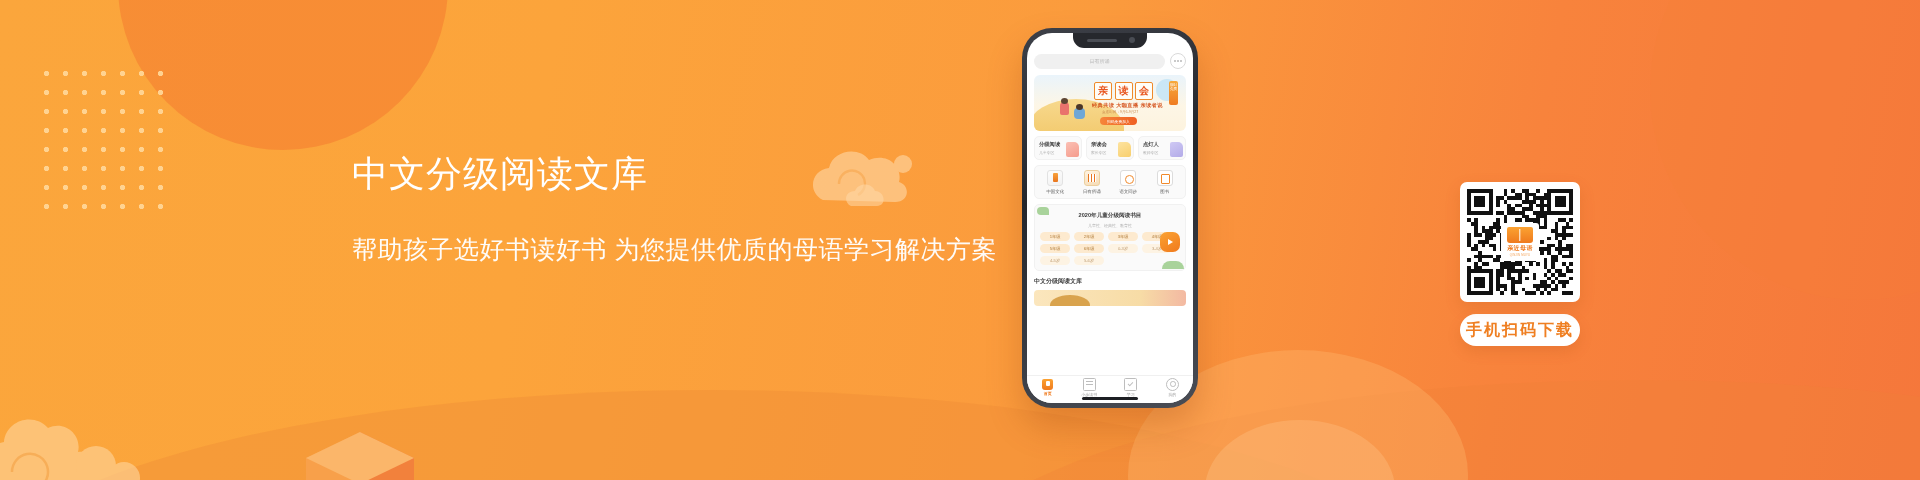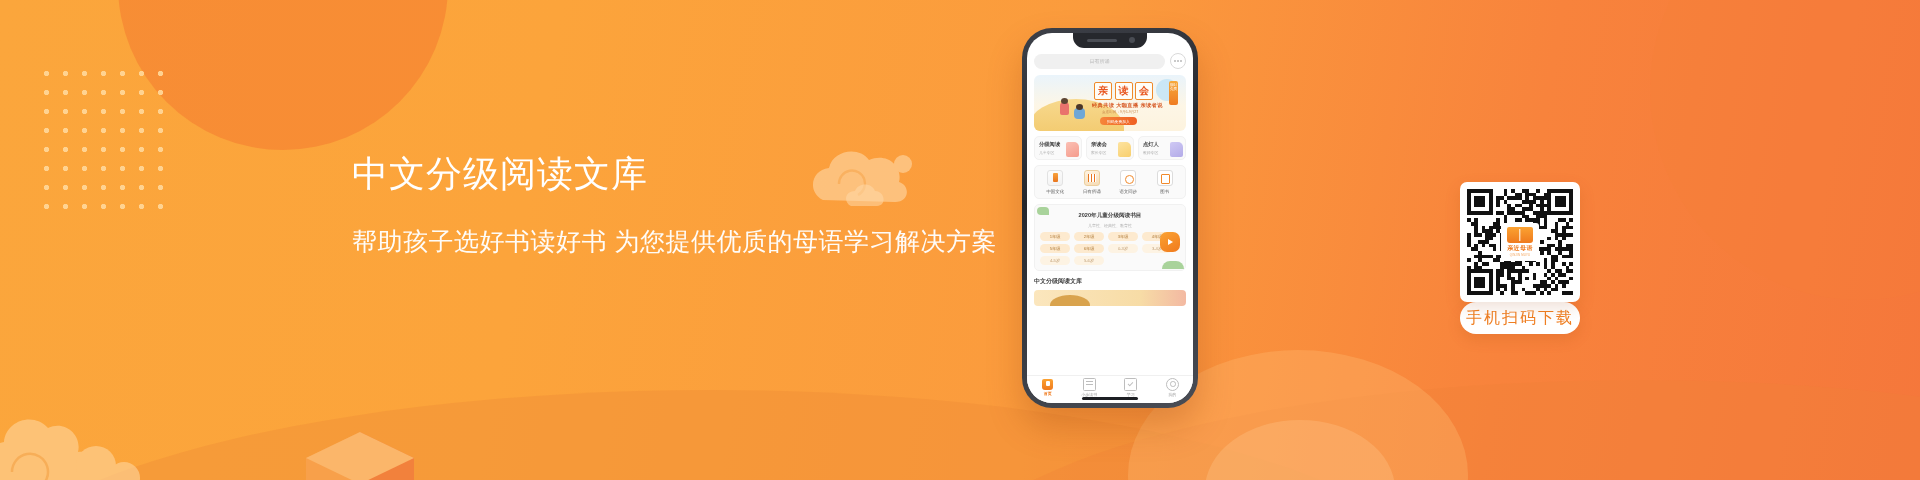--- a/index.html
+++ b/index.html
@@ -56,21 +56,21 @@
     font-size:74px;line-height:1.0;font-weight:700;color:#fff;
     letter-spacing:6px;white-space:nowrap;
     text-shadow:0 2px 6px rgba(190,80,20,.18);
   }
   .headline .gap{display:inline-block;width:26px;}
   .subline{
     margin-top:62px;font-size:36px;color:#ffffff;font-weight:400;
     letter-spacing:1px;white-space:nowrap;
   }
   .tagline{
-    margin-top:26px;font-size:25px;color:#ffffff;font-weight:400;
+    margin-top:34px;font-size:25px;color:#ffffff;font-weight:400;
     letter-spacing:.5px;white-space:nowrap;opacity:.97;
   }
 
   
   .phone{
     position:absolute;left:1022px;top:28px;width:176px;height:380px;
     border-radius:30px;background:linear-gradient(160deg,#3d4048,#24262b 40%,#4a4d55);
     padding:5px;box-sizing:border-box;
     box-shadow:0 18px 34px rgba(150,60,10,.28);
   }
@@ -220,22 +220,22 @@
     display:flex;flex-direction:column;align-items:center;justify-content:center;
   }
   .qr-logo .mark{
     width:26px;height:16px;background:linear-gradient(180deg,#fba232,#ef7a1e);
     border-radius:2px 2px 3px 3px;position:relative;
   }
   .qr-logo .mark:after{content:"";position:absolute;left:50%;top:2px;width:1.4px;height:12px;background:#fff;transform:translateX(-50%);}
   .qr-logo .cn{font-size:6px;color:#ef7a1e;font-weight:700;margin-top:1.5px;letter-spacing:.4px;}
   .qr-logo .en{font-size:2.8px;color:#f2a055;letter-spacing:.2px;}
   .qr-btn{
-    margin-top:0;width:120px;height:32px;border-radius:16px;background:#fff;
-    color:#ef7f22;font-size:16px;font-weight:400;letter-spacing:2px;
+    margin-top:12px;width:120px;height:32px;border-radius:16px;background:#fff;
+    color:#ef7f22;font-size:16px;font-weight:700;letter-spacing:2px;
     display:flex;align-items:center;justify-content:center;
     box-shadow:0 6px 14px rgba(160,70,15,.15);
   }
 </style>
 </head>
 <body>
 
 <div class="banner">
 
   <div class="deco circle-tl"></div>

